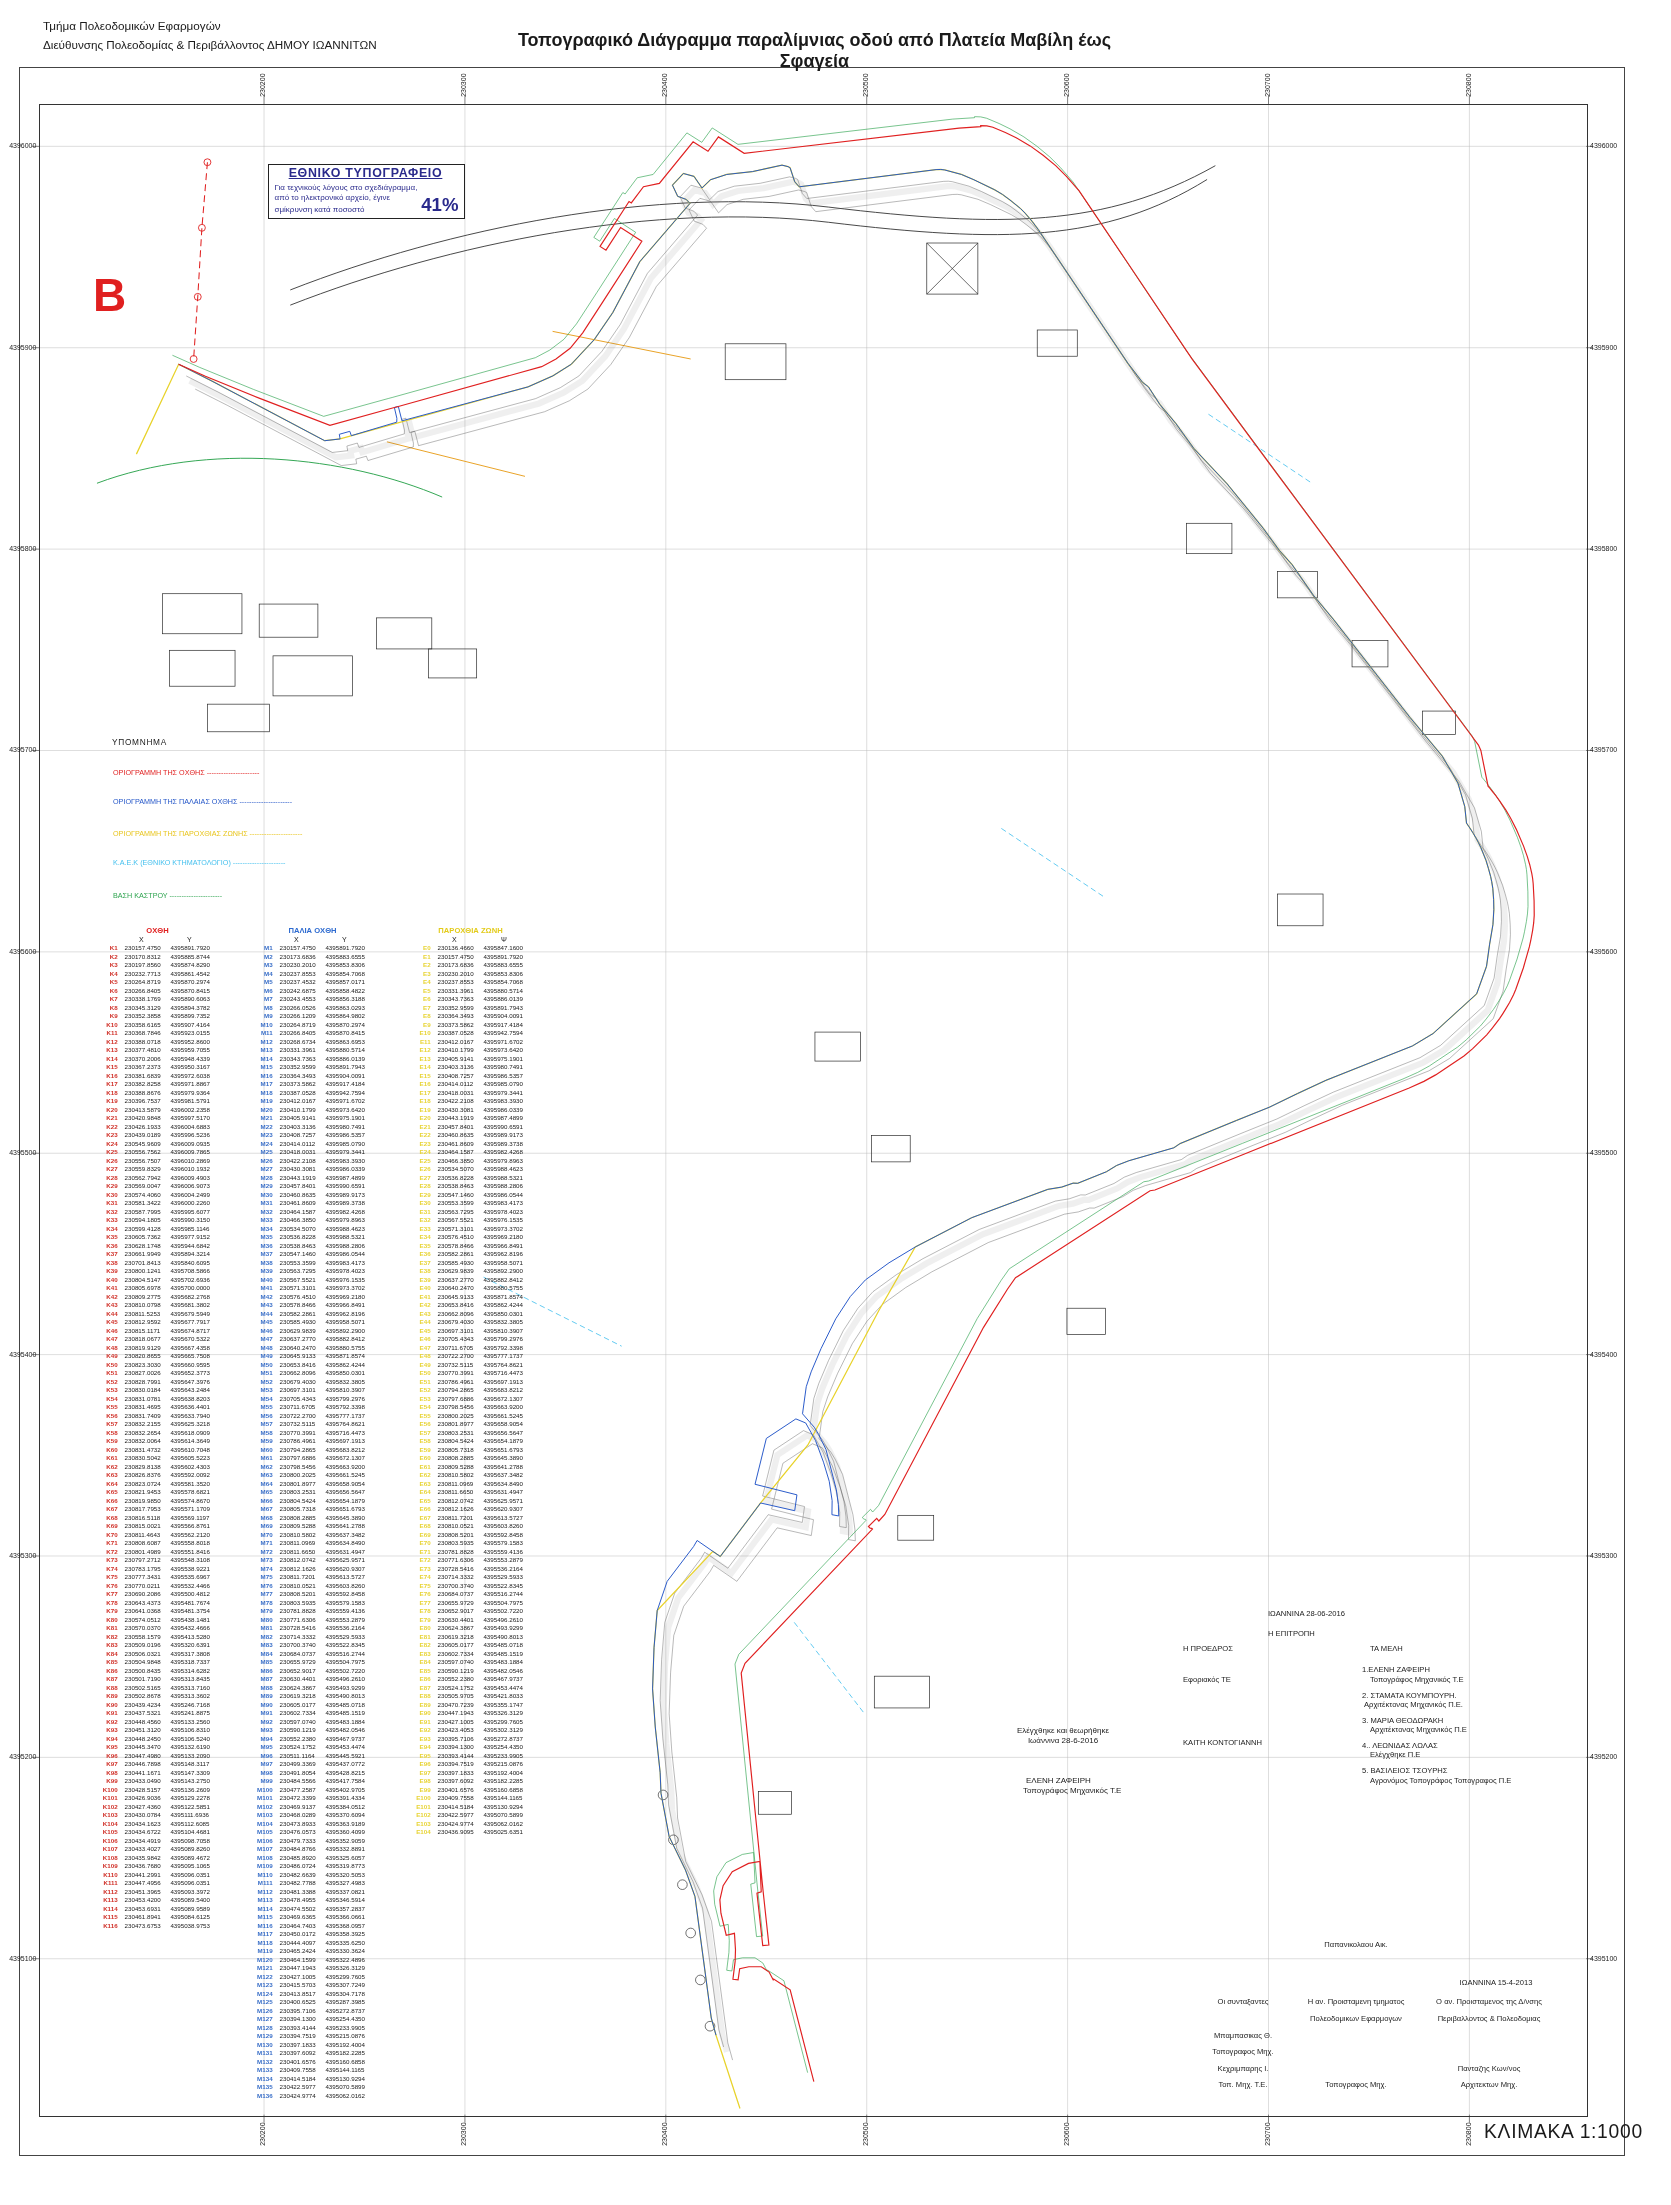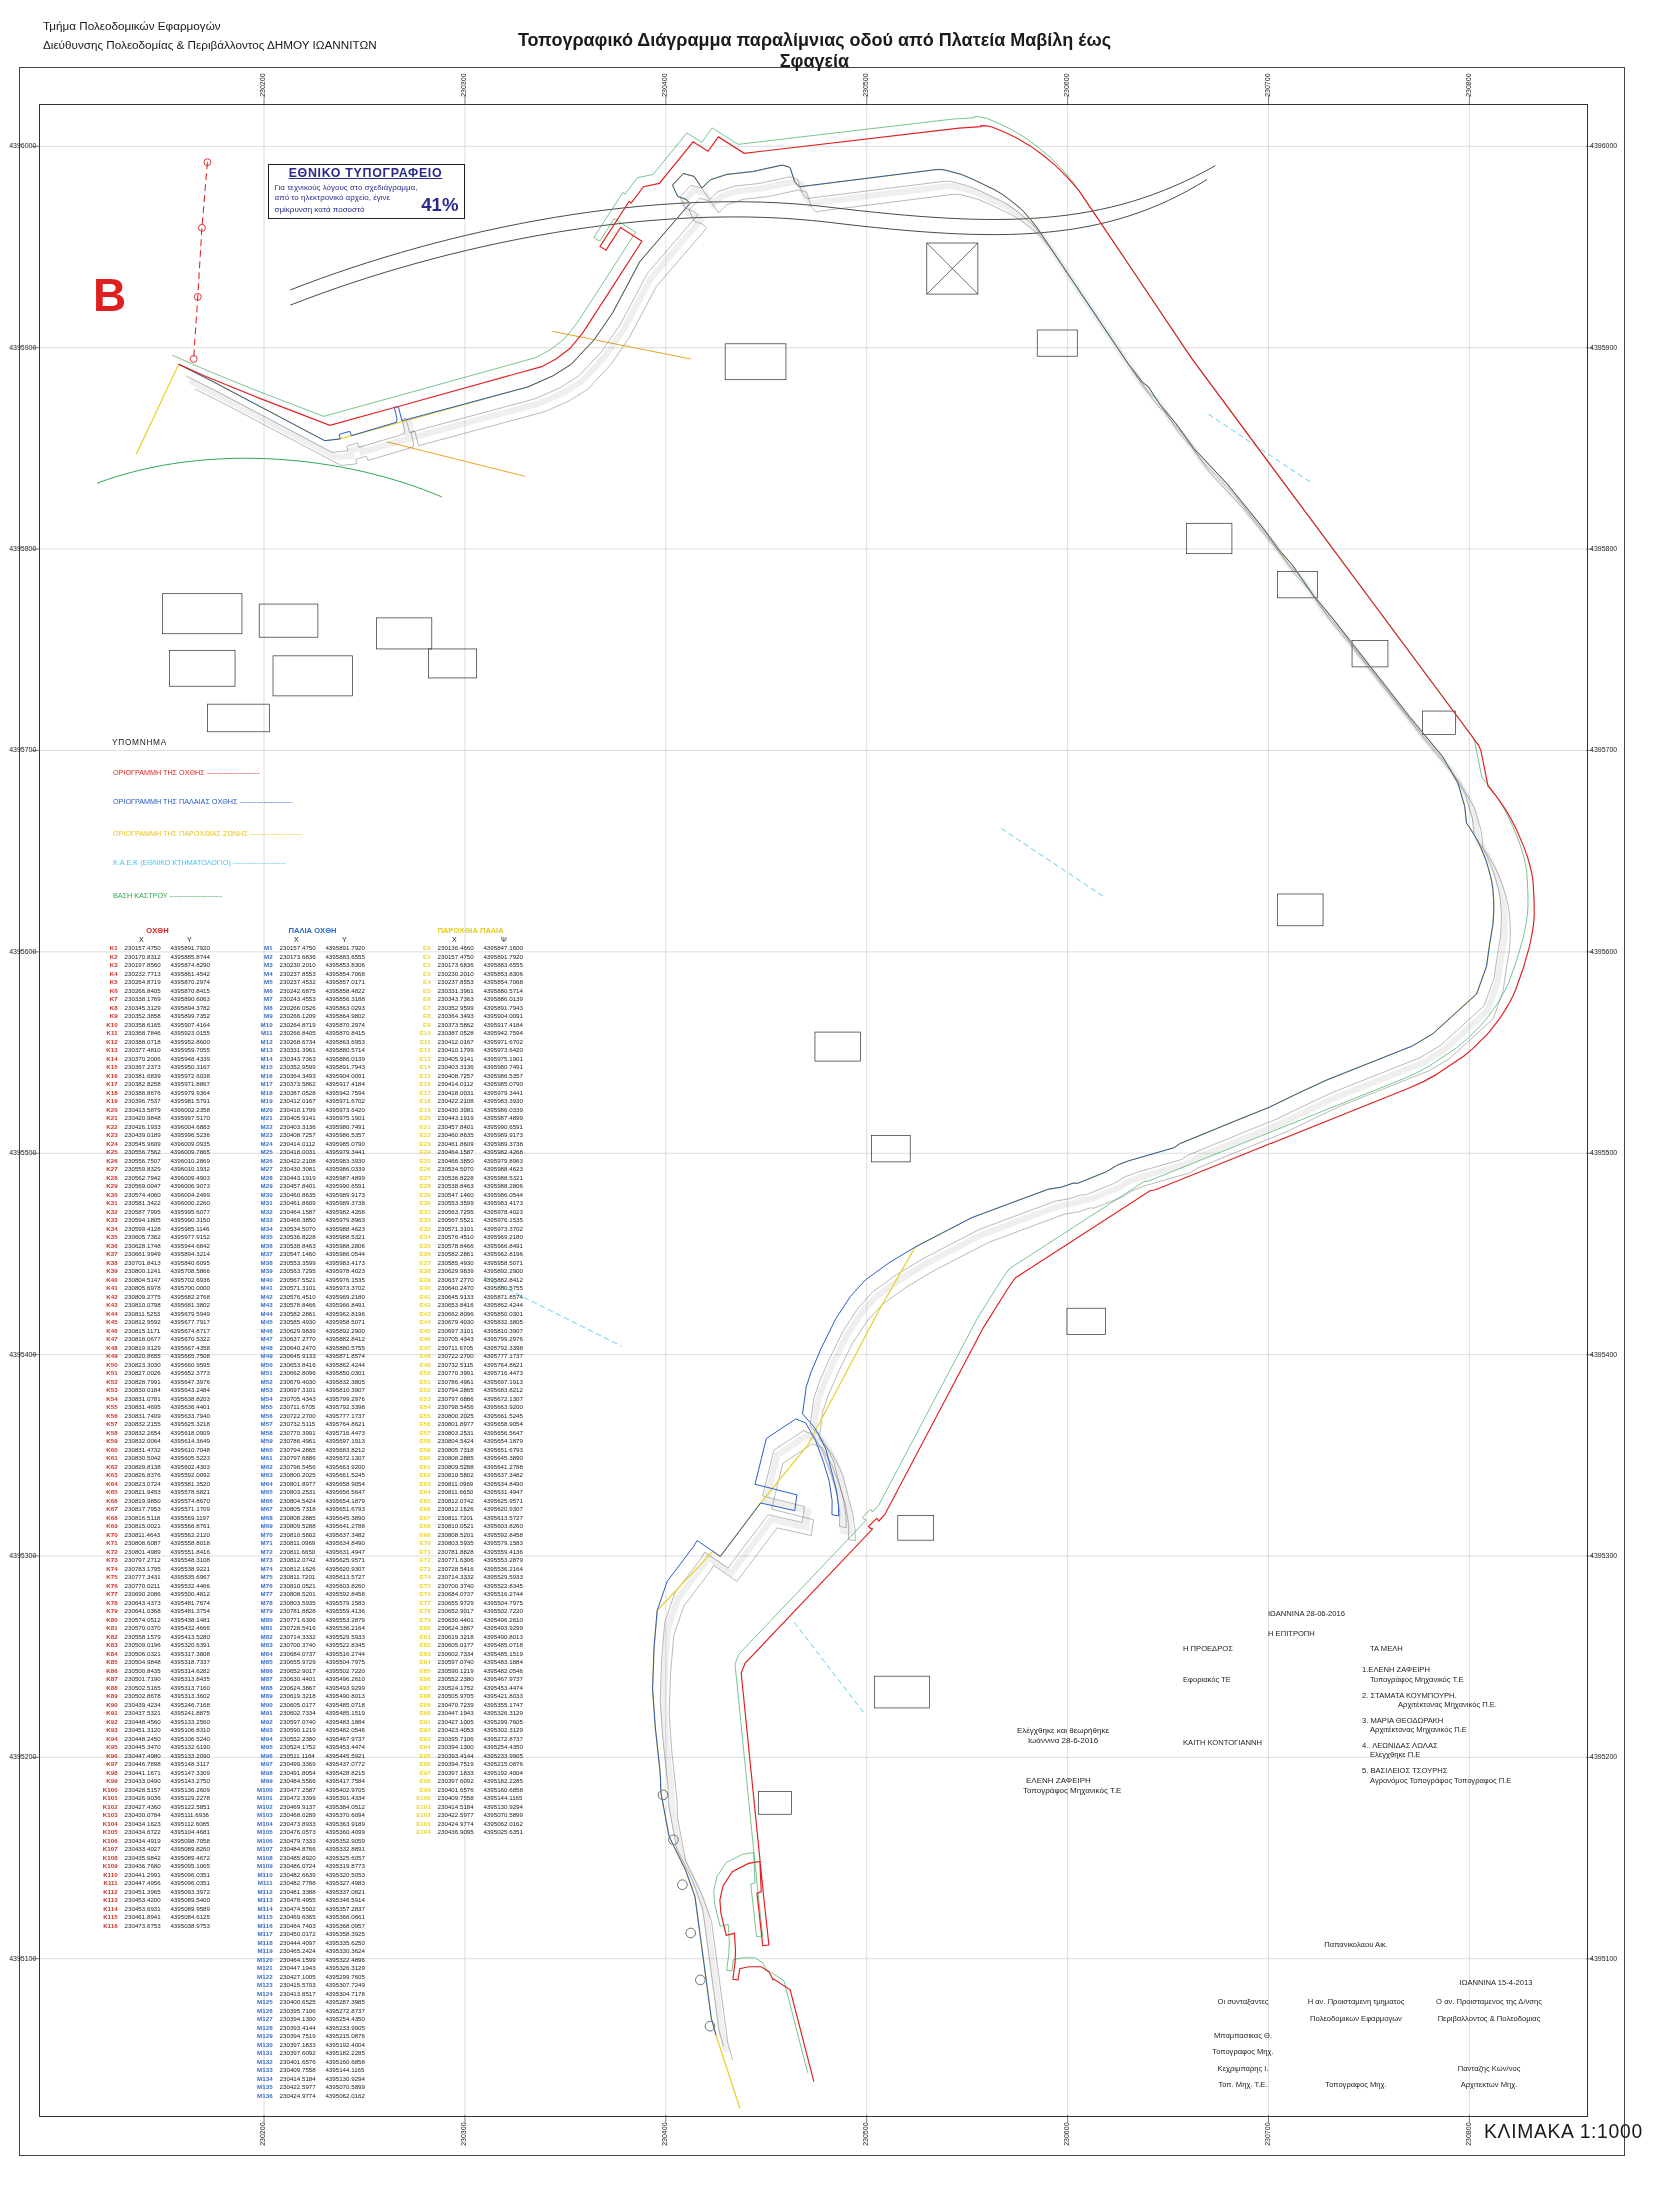--- a/index.html
+++ b/index.html
@@ -456,21 +456,21 @@
       <div class="tbl-row"><span class="lb" style="color:#3a6fc8">M128</span><span class="cx">230393.4144</span><span class="cy">4395233.9905</span></div>
       <div class="tbl-row"><span class="lb" style="color:#3a6fc8">M129</span><span class="cx">230394.7519</span><span class="cy">4395215.0876</span></div>
       <div class="tbl-row"><span class="lb" style="color:#3a6fc8">M130</span><span class="cx">230397.1833</span><span class="cy">4395192.4004</span></div>
       <div class="tbl-row"><span class="lb" style="color:#3a6fc8">M131</span><span class="cx">230397.6092</span><span class="cy">4395182.2285</span></div>
       <div class="tbl-row"><span class="lb" style="color:#3a6fc8">M132</span><span class="cx">230401.6576</span><span class="cy">4395160.6858</span></div>
       <div class="tbl-row"><span class="lb" style="color:#3a6fc8">M133</span><span class="cx">230409.7558</span><span class="cy">4395144.1165</span></div>
       <div class="tbl-row"><span class="lb" style="color:#3a6fc8">M134</span><span class="cx">230414.5184</span><span class="cy">4395130.9294</span></div>
       <div class="tbl-row"><span class="lb" style="color:#3a6fc8">M135</span><span class="cx">230422.5977</span><span class="cy">4395070.5899</span></div>
       <div class="tbl-row"><span class="lb" style="color:#3a6fc8">M136</span><span class="cx">230424.9774</span><span class="cy">4395062.0162</span></div>
     </div>
-    <div class="abs tbl-title" style="left:412px;top:926px;color:#e3cb1a">ΠΑΡΟΧΘΙΑ ΠΑΛΙΑ</div>
+    <div class="abs tbl-title" style="left:412px;top:926px;color:#e3cb1a">ΠΑΡΟΧΘΙΑ ΖΩΝΗ</div>
     <div class="abs tbl-xy" style="left:452px;top:936px">X</div>
     <div class="abs tbl-xy" style="left:501px;top:936px">Ψ</div>
     <div class="abs" style="left:412px;top:944px;width:124px">
       <div class="tbl-row"><span class="lb" style="color:#e8d435">Ε0</span><span class="cx">230136.4660</span><span class="cy">4395847.1600</span></div>
       <div class="tbl-row"><span class="lb" style="color:#e8d435">Ε1</span><span class="cx">230157.4750</span><span class="cy">4395891.7920</span></div>
       <div class="tbl-row"><span class="lb" style="color:#e8d435">Ε2</span><span class="cx">230173.6836</span><span class="cy">4395883.6555</span></div>
       <div class="tbl-row"><span class="lb" style="color:#e8d435">Ε3</span><span class="cx">230230.2010</span><span class="cy">4395853.8306</span></div>
       <div class="tbl-row"><span class="lb" style="color:#e8d435">Ε4</span><span class="cx">230237.8553</span><span class="cy">4395854.7068</span></div>
       <div class="tbl-row"><span class="lb" style="color:#e8d435">Ε5</span><span class="cx">230331.3961</span><span class="cy">4395880.5714</span></div>
       <div class="tbl-row"><span class="lb" style="color:#e8d435">Ε6</span><span class="cx">230343.7363</span><span class="cy">4395886.0139</span></div>
@@ -579,21 +579,21 @@
   <div class="abs blk" style="left:1268px;top:1609px">ΙΩΑΝΝΙΝΑ  28-06-2016</div>
   <div class="abs blk" style="left:1268px;top:1629px">Η ΕΠΙΤΡΟΠΗ</div>
   <div class="abs blk" style="left:1183px;top:1644px">Η  ΠΡΟΕΔΡΟΣ</div>
   <div class="abs blk" style="left:1183px;top:1738px">ΚΑΙΤΗ ΚΟΝΤΟΓΙΑΝΝΗ</div>
   <div class="abs blk" style="left:1183px;top:1675px">Εφοριακός ΤΕ</div>
   <div class="abs blk" style="left:1370px;top:1644px">ΤΑ  ΜΕΛΗ</div>
   <div id="committee-members">
       <div class="abs blk" style="left:1362px;top:1665px">1.ΕΛΕΝΗ ΖΑΦΕΙΡΗ</div>
       <div class="abs blk" style="left:1370px;top:1675px">Τοπογράφος Μηχανικός Τ.Ε</div>
       <div class="abs blk" style="left:1362px;top:1691px">2. ΣΤΑΜΑΤΑ ΚΟΥΜΠΟΥΡΗ.</div>
-      <div class="abs blk" style="left:1398px;top:1700px">Αρχιτέκτονας Μηχανικός Π.Ε.</div>
+      <div class="abs blk" style="left:1364px;top:1700px">Αρχιτέκτονας Μηχανικός Π.Ε.</div>
       <div class="abs blk" style="left:1362px;top:1716px">3. ΜΑΡΙΑ ΘΕΟΔΩΡΑΚΗ</div>
       <div class="abs blk" style="left:1370px;top:1725px">Αρχιτέκτονας Μηχανικός Π.Ε</div>
       <div class="abs blk" style="left:1362px;top:1741px">4.. ΛΕΩΝΙΔΑΣ ΛΩΛΑΣ</div>
       <div class="abs blk" style="left:1370px;top:1750px">Ελέγχθηκε Π.Ε</div>
       <div class="abs blk" style="left:1362px;top:1766px">5. ΒΑΣΙΛΕΙΟΣ ΤΣΟΥΡΗΣ</div>
       <div class="abs blk" style="left:1370px;top:1776px">Αγρονόμος Τοπογράφος Τοπογραφος Π.Ε</div>
     </div>
 </div>
 
 <div>

